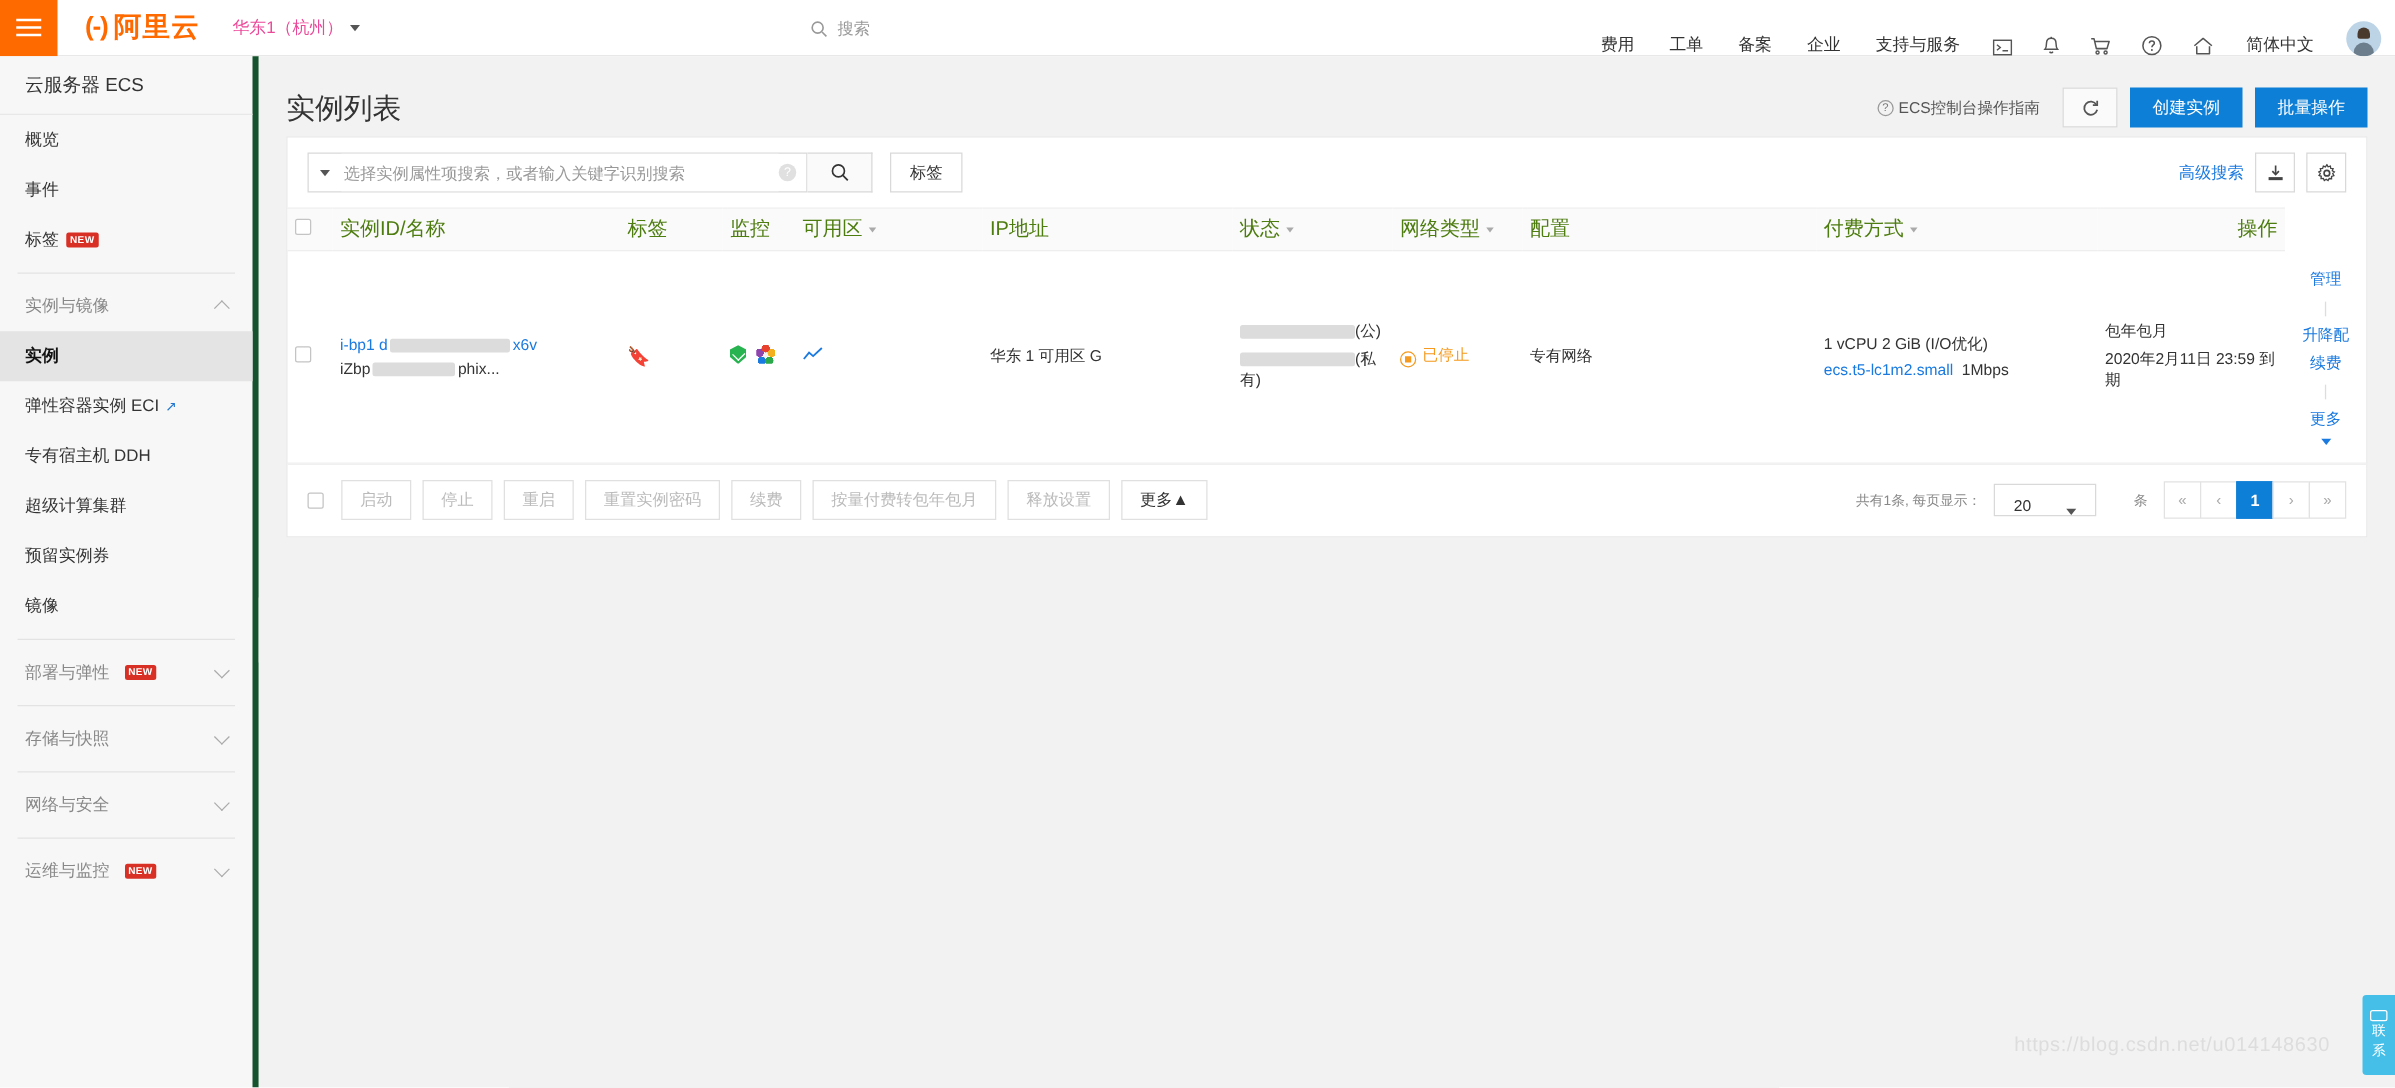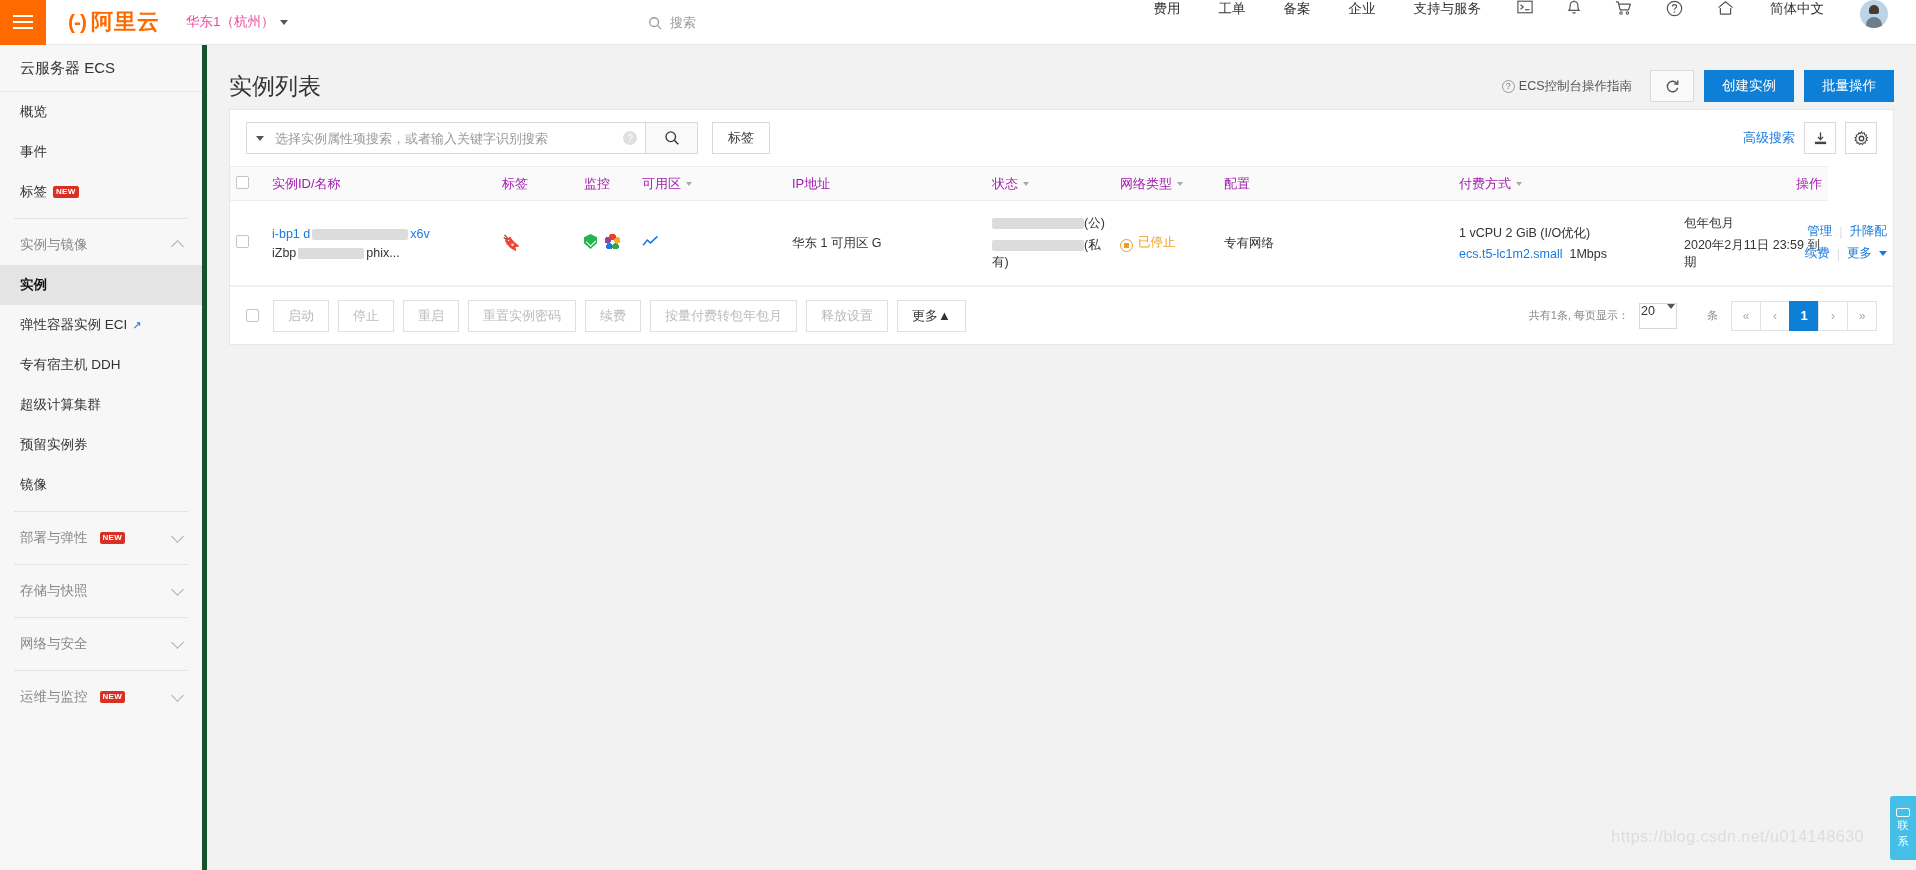--- a/index.html
+++ b/index.html
@@ -39,22 +39,22 @@
   .caret-down {
     width: 0; height: 0; border-left: 4px solid transparent;
     border-right: 4px solid transparent; border-top: 5px solid #555;
   }
   .topsearch {
     position: absolute; left: 648px; top: 12px; width: 300px; height: 22px;
     display: flex; align-items: center; gap: 8px; color: #999; font-size: 13px;
     cursor: text;
   }
   .topnav {
-    position: absolute; right: 28px; top: 0; height: 45px;
-    display: flex; align-items: flex-start; gap: 10px;
+    position: absolute; right: 11px; top: 0; height: 45px;
+    display: flex; align-items: flex-end; gap: 0;
   }
   .topnav-item {
     font-size: 13.5px; color: #333; padding: 0 14px; cursor: pointer;
     white-space: nowrap;
   }
   .topnav-icon {
     padding: 0 12px; cursor: pointer; color: #555;
     display: flex; align-items: center; justify-content: center;
   }
   .avatar {
@@ -180,21 +180,21 @@
   .icon-btn {
     width: 32px; height: 32px; border: 1px solid #d9d9d9; background: #fff;
     display: flex; align-items: center; justify-content: center; cursor: pointer;
     color: #444; font-size: 13px;
   }
 
   
   table.grid { width: 100%; border-collapse: collapse; table-layout: fixed; }
   table.grid thead th {
     background: #fafafa; border-top: 1px solid #eee; border-bottom: 1px solid #eee;
-    height: 34px; font-size: 13px; color: #a21caf; font-weight: normal;
+    height: 34px; font-size: 16px; color: #4d7c0f; font-weight: normal;
     text-align: left; padding: 0 6px; vertical-align: middle; white-space: nowrap;
   }
   .th-inner { display: flex; align-items: center; gap: 5px; }
   .sort-caret {
     width: 0; height: 0; border-left: 3.5px solid transparent;
     border-right: 3.5px solid transparent; border-top: 4.5px solid #aaa;
     cursor: pointer;
   }
   table.grid tbody td {
     border-bottom: 1px solid #f0f0f0; padding: 14px 6px;
@@ -232,42 +232,42 @@
   .status-dot {
     width: 13px; height: 13px; border-radius: 50%; border: 1.6px solid #f59a1e;
     display: inline-flex; align-items: center; justify-content: center;
     margin-right: 5px; vertical-align: -2px;
   }
   .status-dot i { width: 5px; height: 5px; background: #f59a1e; display: block; }
   .status-text { color: #f59a1e; font-size: 12.5px; }
   .cfg-line2 { margin-top: 5px; }
   .cfg-type { color: #1a7ae0; cursor: pointer; }
   .ops { text-align: right; white-space: nowrap; }
-  .ops .row1, .ops .row2 { display: flex; justify-content: flex-end; align-items: center; gap: 7px; }
+  .ops .row1, .ops .row2 { display: flex; justify-content: flex-end; align-items: center; gap: 7px; flex-direction: column; }
   .ops .row2 { margin-top: 5px; }
   .ops a { color: #1a7ae0; text-decoration: none; cursor: pointer; font-size: 12.5px; }
   .ops .divider { color: #ddd; }
 
   
   .footer {
     display: flex; align-items: center; height: 58px; padding: 0 16px;
     border-top: 1px solid #f0f0f0;
   }
   .btn-action {
     height: 32px; padding: 0 14px; border: 1px solid #e0e0e0; background: #fff;
     color: #bbb; font-size: 13px; margin-right: 9px; cursor: default;
     display: flex; align-items: center; justify-content: center;
     font-family: inherit; white-space: nowrap;
   }
   .btn-action.enabled { color: #333; cursor: pointer; }
   .pager { margin-left: auto; display: flex; align-items: center; gap: 10px; }
   .pager-text { font-size: 11px; color: #888; margin-left: 20px; }
   .page-size {
     height: 26px; border: 1px solid #d9d9d9; background: #fff; font-size: 12.5px;
-    color: #333; display: flex; align-items: flex-start; gap: 12px; padding: 0 1px;
+    color: #333; display: flex; align-items: flex-end; gap: 28px; padding: 0 15px;
     cursor: pointer;
   }
   .pages { display: flex; align-items: center; margin-left: 4px; }
   .pg {
     width: 30px; height: 30px; border: 1px solid #e2e2e2; margin-left: -1px;
     display: flex; align-items: center; justify-content: center;
     font-size: 12px; color: #aaa; background: #fff; cursor: pointer;
   }
   .pg.current { background: #0e7fd6; color: #fff; border-color: #0e7fd6; font-weight: bold; font-size: 13px; }
 

